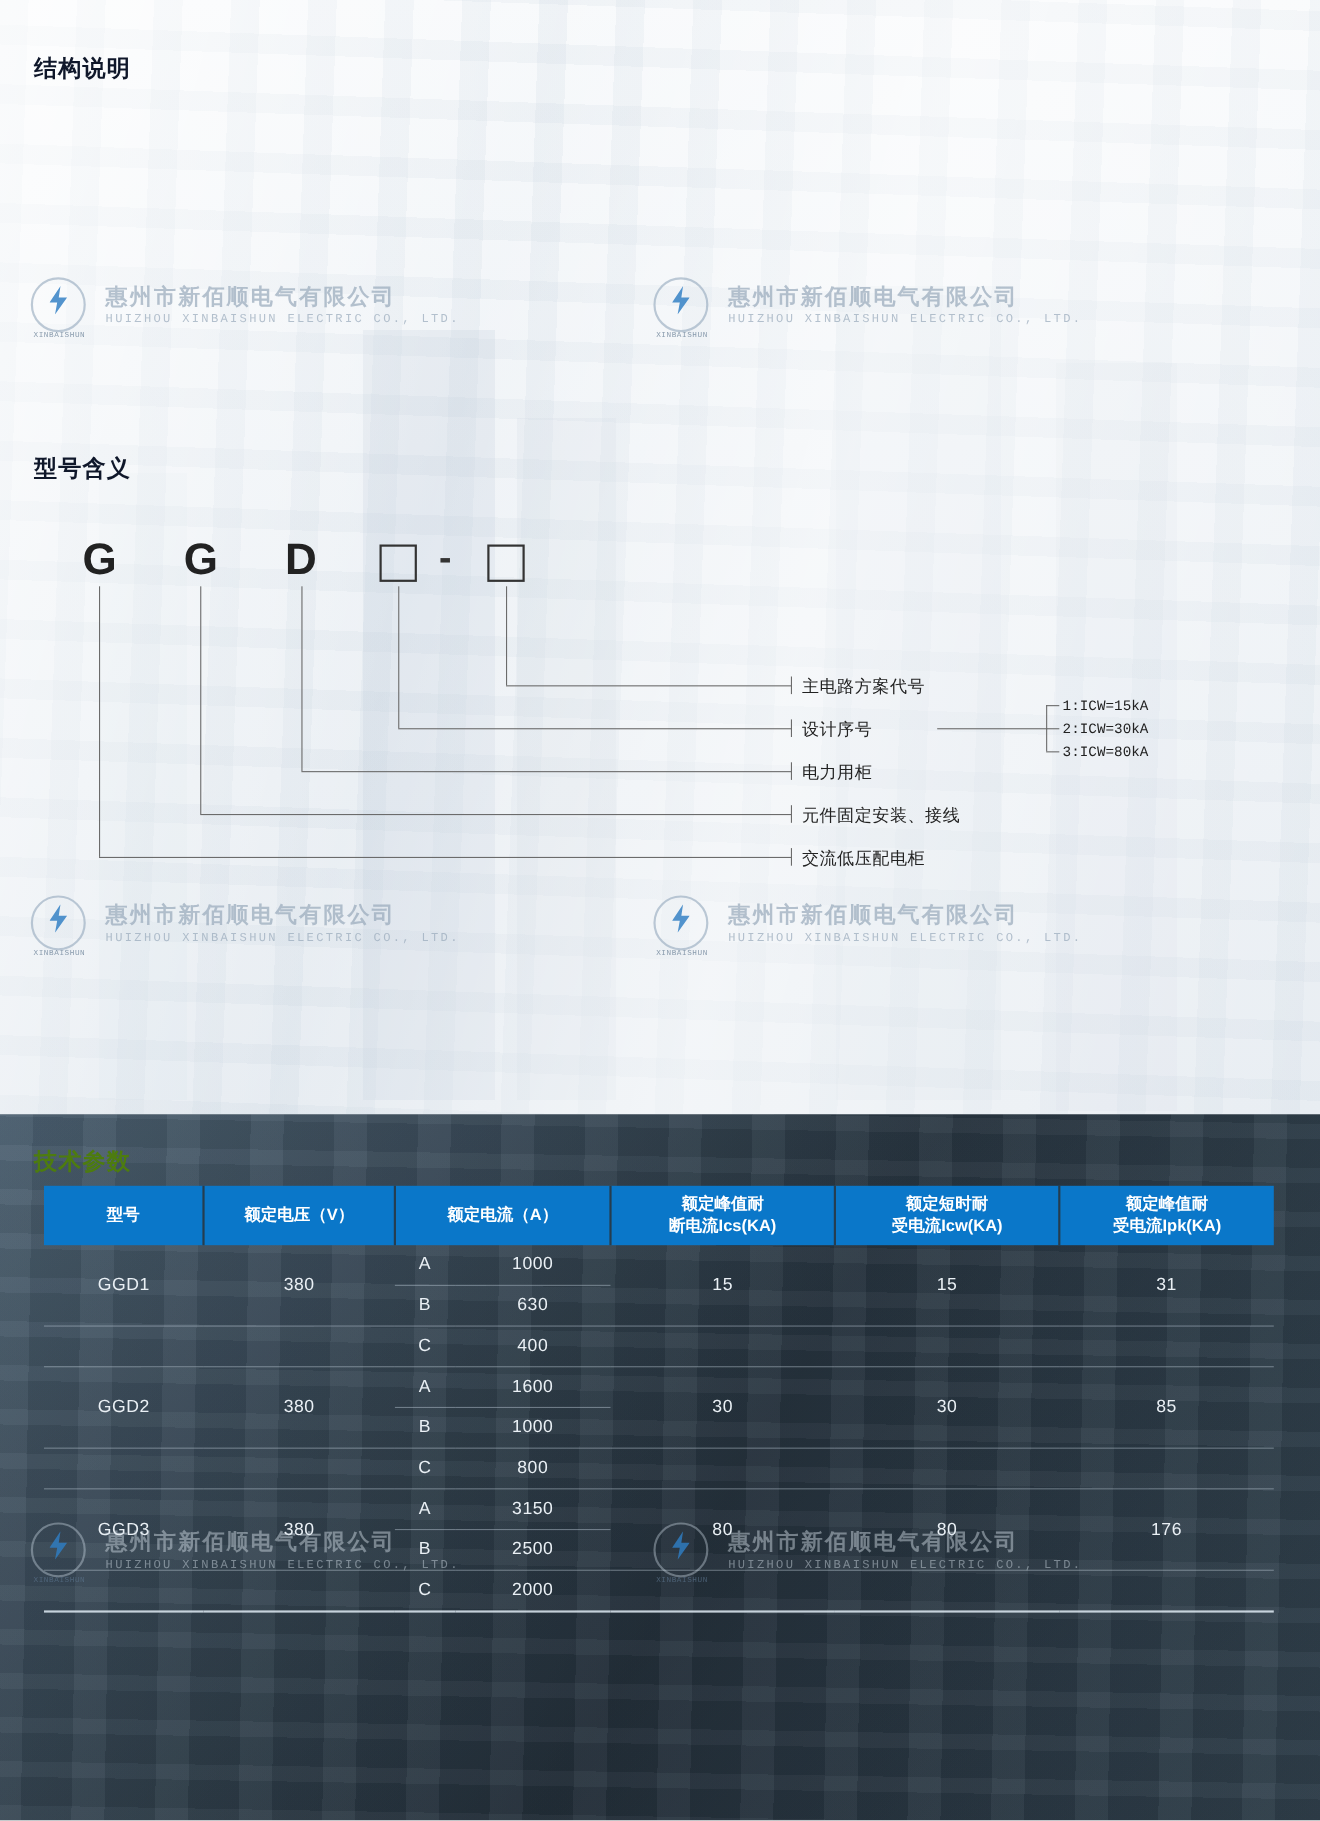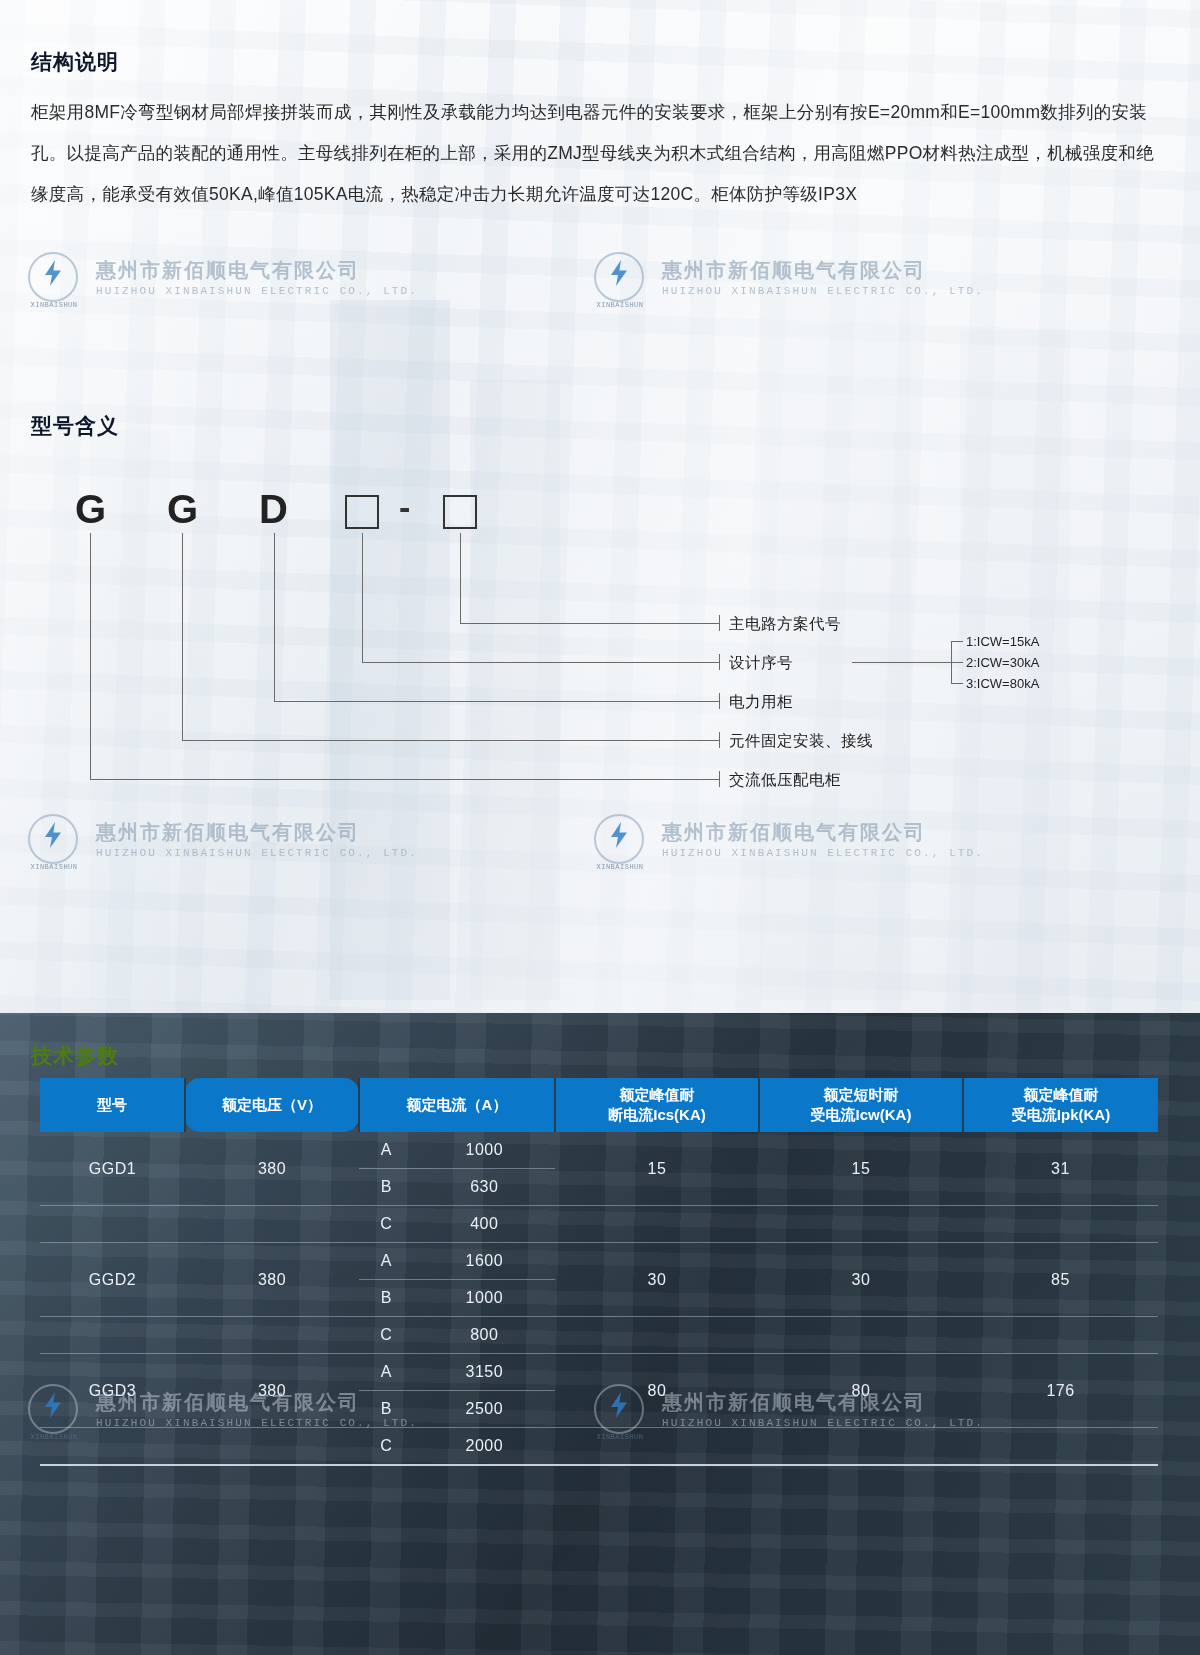--- a/index.html
+++ b/index.html
@@ -101,21 +101,21 @@
   .code-box{
     position:absolute;width:34px;height:34px;border:2px solid #333;box-sizing:border-box;
   }
   .dash{position:absolute;font-size:34px;color:#333;font-weight:bold;}
   .vline{position:absolute;width:1px;background:#6b6b6b;}
   .hline{position:absolute;height:1px;background:#6b6b6b;}
   .lbl{
     position:absolute;font-size:15.5px;color:#222;white-space:nowrap;letter-spacing:0.5px;
   }
   .sub-lbl{
-    position:absolute;font-size:13px;color:#222;white-space:nowrap;
+    position:absolute;font-size:13px;color:#222;white-space:nowrap;font-family:Liberation Mono, monospace;
   }
 
   
   .bottom{
     position:absolute;left:0;top:1013px;width:1200px;height:642px;
     background:linear-gradient(160deg,#3e4f5d 0%,#34434f 30%,#2d3b46 60%,#27333d 100%);
     overflow:hidden;
   }
   .bottom:before{
     content:"";position:absolute;left:0;top:0;width:1200px;height:642px;
@@ -142,42 +142,41 @@
     text-align:center;
     padding:9px 2px;
     border-bottom:1px solid rgba(190,205,218,0.45);
     color:#eaf0f5;
     font-size:16px;
     letter-spacing:0.5px;
   }
   table.spec tr.last td{border-bottom:2px solid rgba(225,235,245,0.85);}
   td.nb{border-bottom:none;}
   .col-model{width:140px;}
-  .col-volt{width:168px;border-radius:15px;}
+  .col-volt{width:168px;}
   .col-curr-letter{width:72px;}
   .col-curr-val{width:152px;}
   .col-ics{width:198px;}
   .col-icw{width:198px;}
   .col-ipk{width:190px;}
 </style>
 </head>
 <body>
 
 <div class="page">
 
   <div class="top-bg">
     <div class="ghost-building" style="left:330px;top:300px;width:120px;height:700px;"></div>
     <div class="ghost-building" style="left:470px;top:380px;width:90px;height:620px;opacity:.7;"></div>
     <div class="ghost-building" style="left:760px;top:260px;width:150px;height:740px;opacity:.55;"></div>
     <div class="ghost-building" style="left:960px;top:330px;width:110px;height:680px;opacity:.45;"></div>
     <div class="ghost-building" style="left:90px;top:430px;width:80px;height:570px;opacity:.35;"></div>
   </div>
 
   <div id="struct-title" class="section-title">结构说明</div>
-  <div class="body-text">柜架用8MF冷弯型钢材局部焊接拼装而成，其刚性及承载能力均达到电器元件的安装要求，框架上分别有按E=20mm和E=100mm数排列的安装孔。以提高产品的装配的通用性。主母线排列在柜的上部，采用的ZMJ型母线夹为积木式组合结构，用高阻燃PPO材料热注成型，机械强度和绝缘度高，能承受有效值50KA,峰值105KA电流，热稳定冲击力长期允许温度可达120C。柜体防护等级IP3X</div>
 
   <div class="wm" style="left:26px;top:250px;">
     <div class="wm-logo">
       <div class="ring"></div>
         <div class="bolt"></div>
       <div class="tag">XINBAISHUN</div>
     </div>
     <div>
       <div class="wm-cn">惠州市新佰顺电气有限公司</div>
       <div class="wm-en">HUIZHOU XINBAISHUN ELECTRIC CO., LTD.</div>

